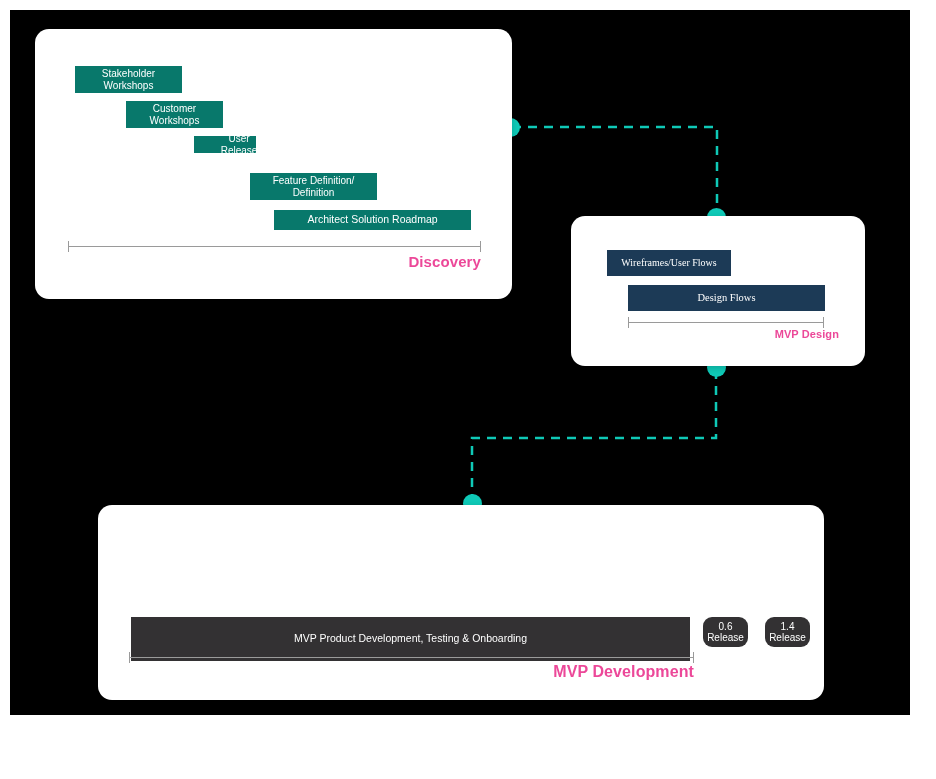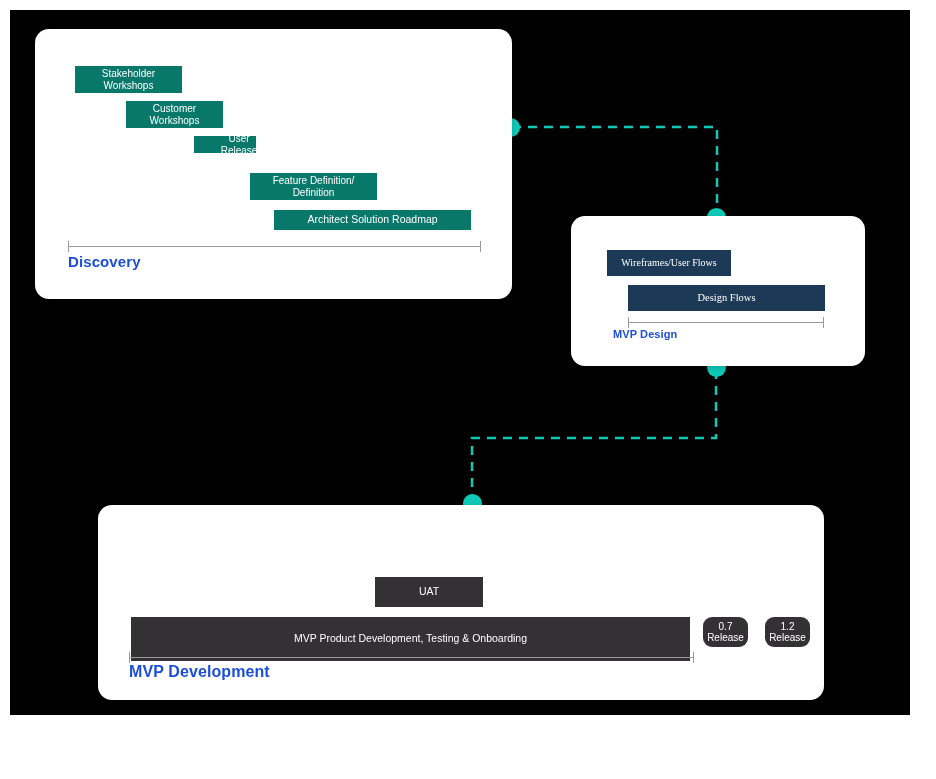--- a/index.html
+++ b/index.html
@@ -93,22 +93,22 @@
     top: 0;
     width: 1px;
     height: 11px;
     background: #9a9a9a;
   }
   .axis .cap.left  { left: 0; }
   .axis .cap.right { right: 0; }
 
   .phase-label {
     position: absolute;
-    text-align: left;
-    color: #1d4ed8;
+    text-align: right;
+    color: #ec4899;
     font-weight: bold;
     letter-spacing: 0.1px;
   }
 
   
   .release-chip {
     position: absolute;
     background: #333133;
     color: #ffffff;
     border-radius: 9px;
@@ -205,35 +205,32 @@
       <div class="axis-line"></div>
       <div class="cap left"></div>
       <div class="cap right"></div>
     </div>
 
     <div class="phase-label" style="left:42px; top:112px; width:226px; font-size:11px;">MVP Design</div>
   </div>
 
   <div class="panel" id="panel-development">
 
-    <div class="pill dark" style="left:277px; top:72px; width:108px; height:30px; font-size:10.5px;">
-      <span>UAT</span>
-    </div>
 
     <div class="pill dark" style="left:33px; top:112px; width:559px; height:44px; font-size:10.5px;">
       <span>MVP Product Development, Testing &amp; Onboarding</span>
     </div>
 
     <div class="release-chip" style="left:605px; top:112px; width:45px; height:30px; font-size:10px;">
-      <span>0.7</span>
+      <span>0.6</span>
       <span>Release</span>
     </div>
 
     <div class="release-chip" style="left:667px; top:112px; width:45px; height:30px; font-size:10px;">
-      <span>1.2</span>
+      <span>1.4</span>
       <span>Release</span>
     </div>
 
     <div class="axis" style="left:31px; top:147px; width:565px;">
       <div class="axis-line"></div>
       <div class="cap left"></div>
       <div class="cap right"></div>
     </div>
 
     <div class="phase-label" style="left:31px; top:158px; width:565px; font-size:16px;">MVP Development</div>

